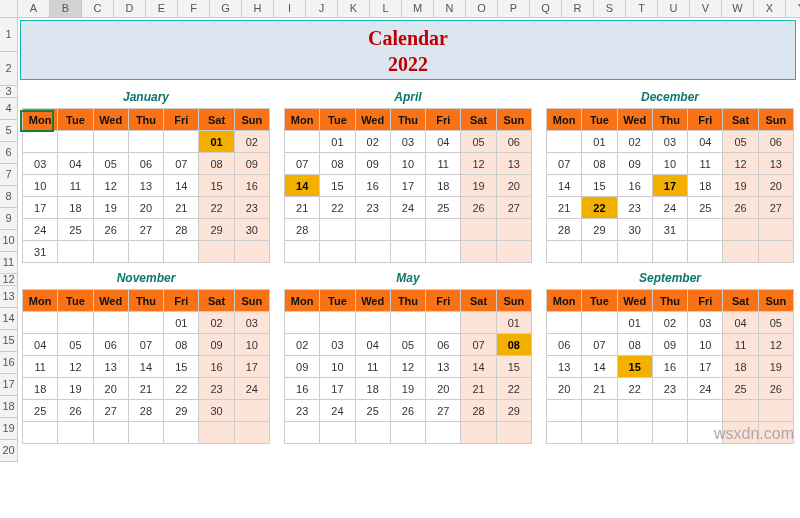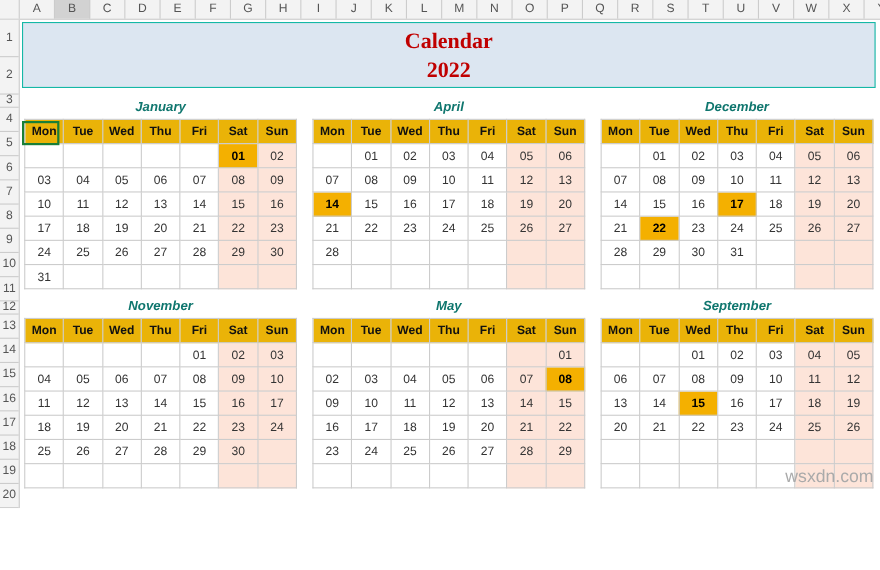--- a/index.html
+++ b/index.html
@@ -74,21 +74,21 @@
     table-layout: fixed;
   }
   .cal th, .cal td {
     border: 1px solid #ccc;
     height: 22px;
     text-align: center;
     font-size: 11px;
     padding: 0;
   }
   .cal th {
-    background: #eab308;
+    background: #f97316;
     font-weight: bold;
     color: #111;
   }
   .cal td.wkend { background: #fde4d9; }
   .cal td.hl { background: #f4b000; font-weight: bold; color:#000; }
   .cal td.empty { color: transparent; }
   .active-cell {
     position: absolute;
     border: 2px solid #1a7f37;
     pointer-events: none;

